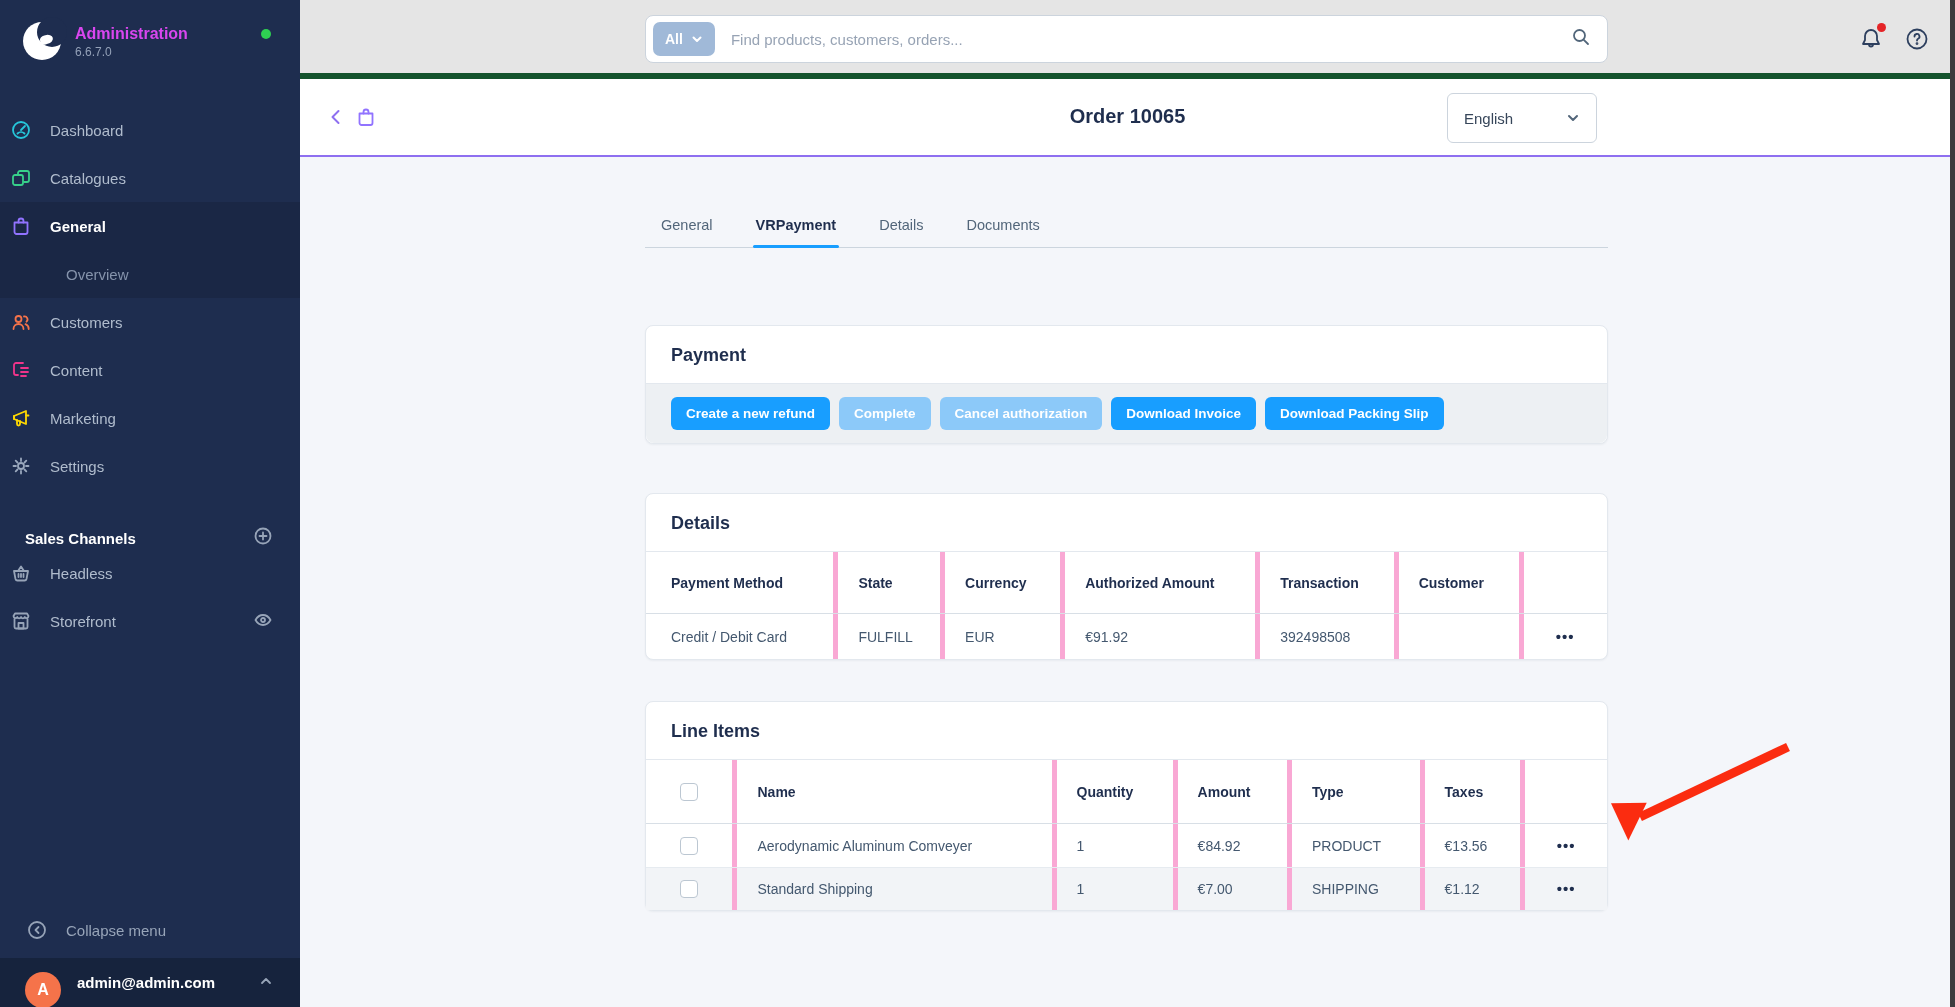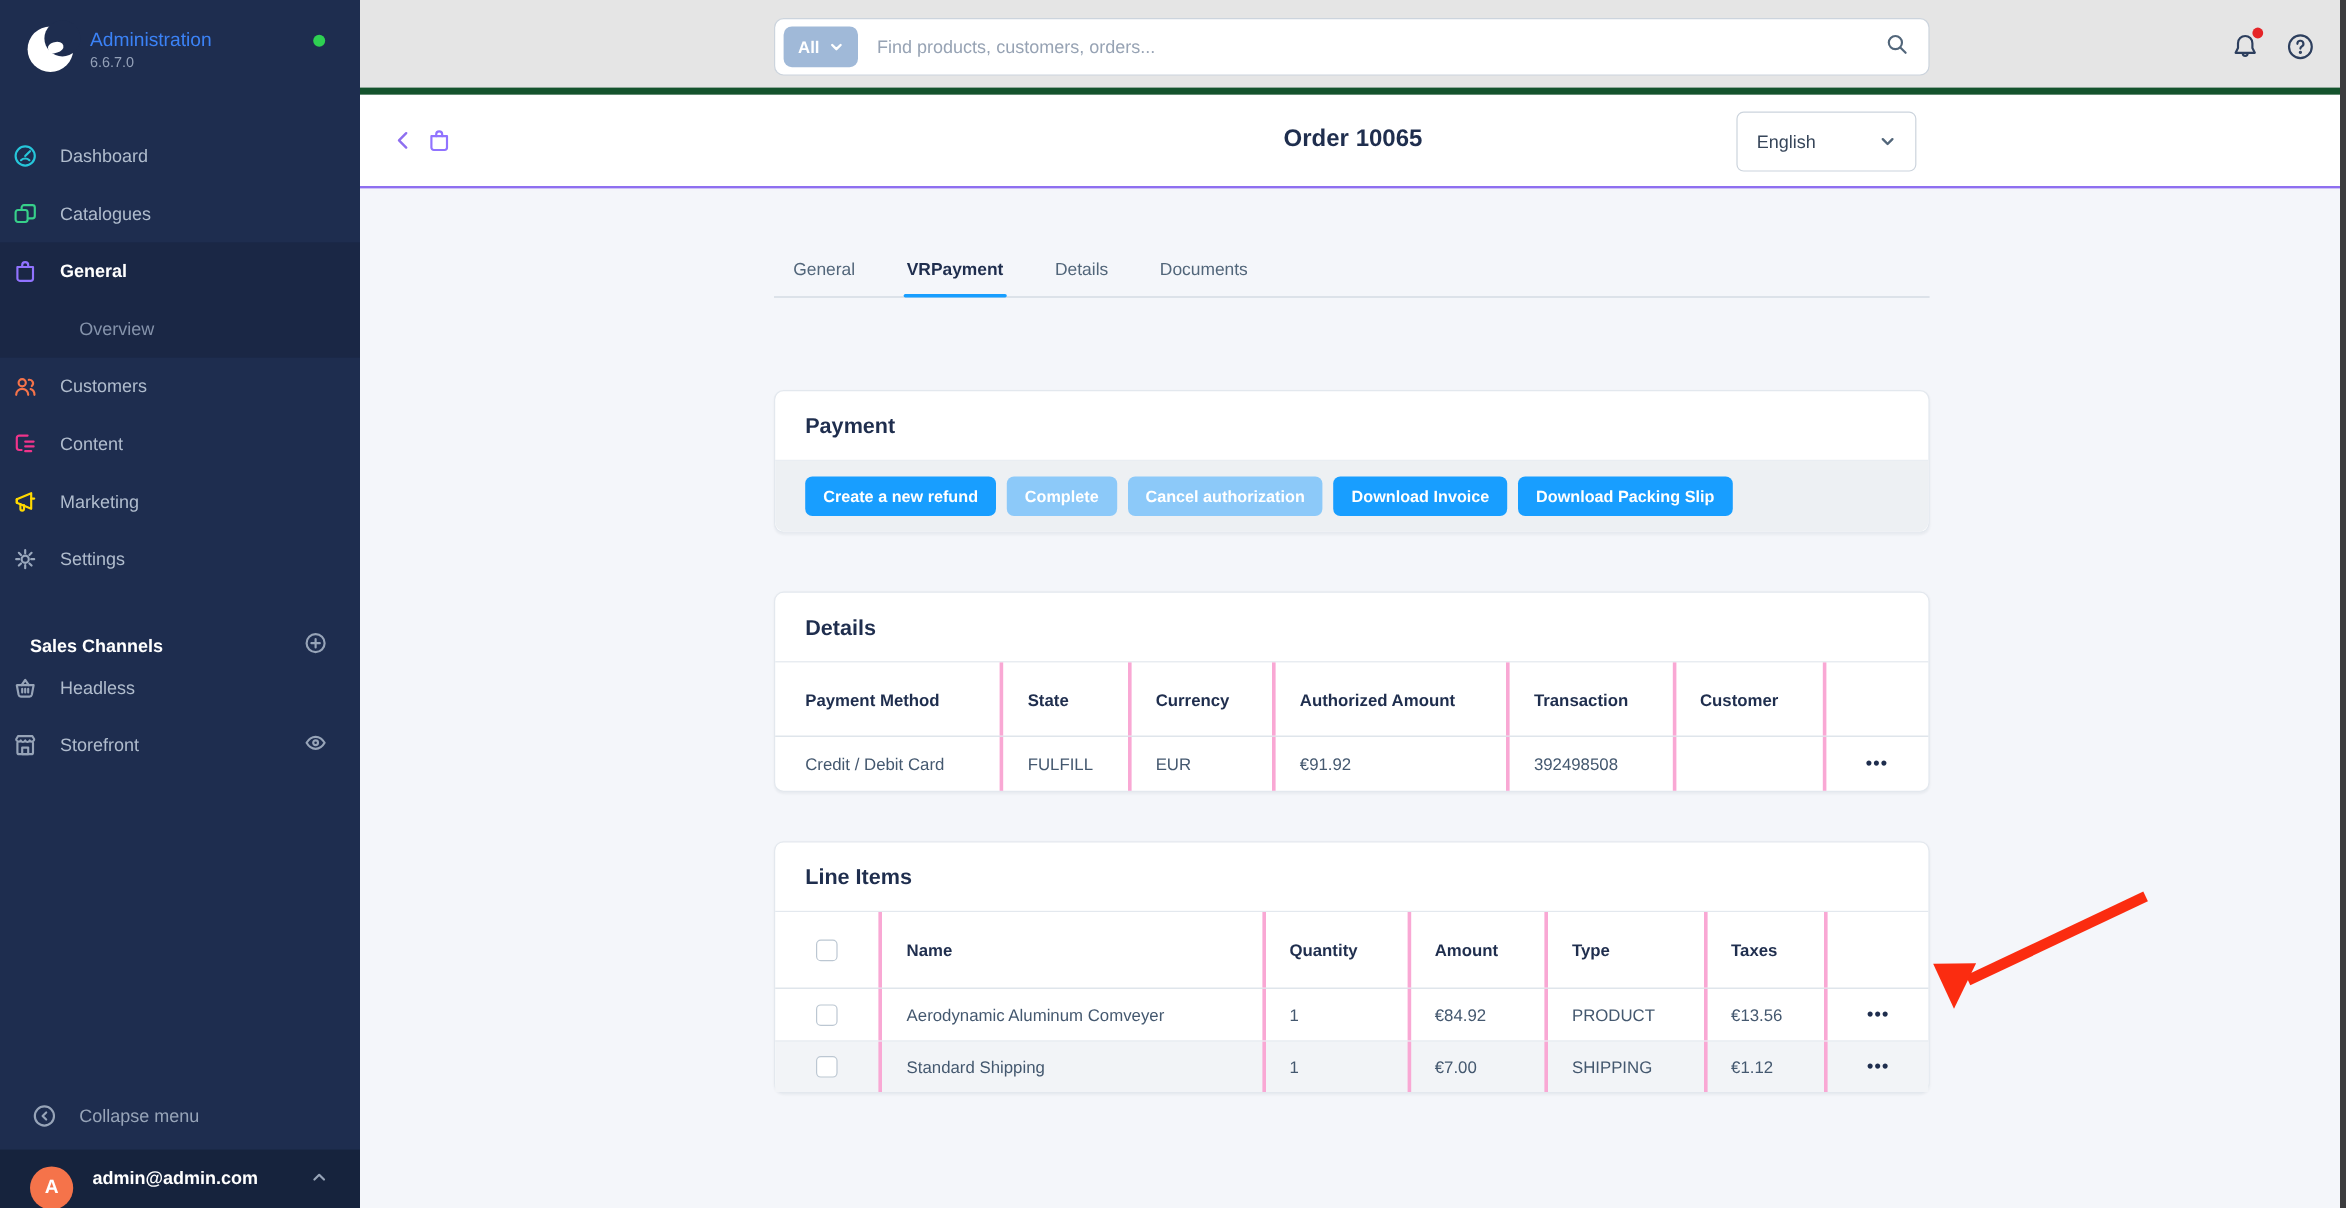--- a/index.html
+++ b/index.html
@@ -6,21 +6,21 @@
   html,body { width:1955px; height:1007px; overflow:hidden; }
   body { font-family:"Liberation Sans", sans-serif; background:#f4f6fa; position:relative; }
 
   
   .sidebar { position:absolute; left:0; top:0; width:300px; height:1007px; background:#1e2d4f; color:#b6c2d4; z-index:5; }
   .sb-header { position:relative; height:106px; padding:24px 0 0 23px; }
   .logo { width:38px; height:38px; position:absolute; left:23px; top:22px; }
   .logo .c1 { position:absolute; width:38px; height:38px; border-radius:50%; background:#ffffff; }
   .logo .c2 { position:absolute; width:30px; height:30px; border-radius:50%; background:#1e2d4f; left:14px; top:-5px; }
   .logo .c3 { position:absolute; width:13px; height:9px; border-radius:50% 60% 60% 40%; background:#ffffff; left:17px; top:13px; transform:rotate(-15deg); }
-  .sb-title { margin-left:52px; color:#3b82f6; font-size:16px; font-weight:normal; line-height:19px; }
+  .sb-title { margin-left:52px; color:#d946ef; font-size:16px; font-weight:bold; line-height:19px; }
   .sb-version { margin-left:52px; color:#94a1b8; font-size:12px; margin-top:2px; }
   .status-dot { position:absolute; right:29px; top:29px; width:10px; height:10px; border-radius:50%; background:#2ed052; }
   .sb-item { display:flex; align-items:center; height:48px; padding-left:9px; font-size:15px; color:#b0bccd; cursor:pointer; }
   .sb-item .ic { width:24px; height:24px; margin-right:17px; display:flex; align-items:center; justify-content:center; }
   .sb-item.active-label { color:#ffffff; font-weight:bold; }
   .active-block { background:#1a2745; }
   .sb-sub { height:48px; display:flex; align-items:center; padding-left:66px; font-size:15px; color:#8593ab; cursor:pointer; }
   .sb-section { margin-top:30px; position:relative; padding:10px 0 2px 25px; color:#ffffff; font-weight:bold; font-size:15px; }
   .sb-section .plus { position:absolute; right:27px; top:6px; }
   .collapse-row { position:absolute; bottom:49px; left:0; width:100%; height:56px; display:flex; align-items:center; padding-left:25px; font-size:15px; color:#97a4b8; cursor:pointer; }
@@ -65,21 +65,21 @@
   .payment-footer { border-top:1px solid #e3e8ee; background:#edf0f3; border-radius:0 0 8px 8px; padding:13px 25px; display:flex; gap:9px; }
   .btn { height:33px; border:none; border-radius:6px; background:#189eff; color:#fff; font-weight:bold; font-size:13.5px; padding:0 15px; cursor:pointer; font-family:"Liberation Sans", sans-serif; }
   .btn.disabled { background:#8cc9f9; cursor:default; }
 
   .details-card { top:334px; }
   .li-card { top:542px; }
   .grid-table { width:100%; border-top:1px solid #e3e8ee; }
   .g-row { display:grid; }
   .details-cols { grid-template-columns:19.5% 11.1% 12.5% 20.3% 14.4% 13% 9.2%; }
   .li-cols { grid-template-columns:9% 33.2% 12.6% 11.9% 13.8% 10.5% 9%; }
-  .g-cell { display:flex; align-items:center; padding-left:20px; font-size:14px; color:#44586f; border-left:3px solid #f9a8d4; overflow:hidden; white-space:nowrap; }
+  .g-cell { display:flex; align-items:center; padding-left:20px; font-size:14px; color:#44586f; border-left:5px solid #f9a8d4; overflow:hidden; white-space:nowrap; }
   .g-cell:first-child { border-left:none; padding-left:25px; }
   .g-head .g-cell { font-weight:bold; color:#1f2e4e; }
   .g-head { height:62px; border-bottom:1px solid #d8dfe6; }
   .g-body { height:45px; }
   .g-body.alt { background:#f2f4f7; }
   .g-body + .g-body { border-top:1px solid #e6ebf0; }
   .cell-center { justify-content:center; padding-left:0 !important; }
   .checkbox { width:18px; height:18px; border:1px solid #bcc7d2; border-radius:4px; background:#fff; cursor:pointer; }
   .ctx-btn { color:#1f2e4e; font-weight:bold; font-size:15px; letter-spacing:1px; cursor:pointer; line-height:10px; }
 

